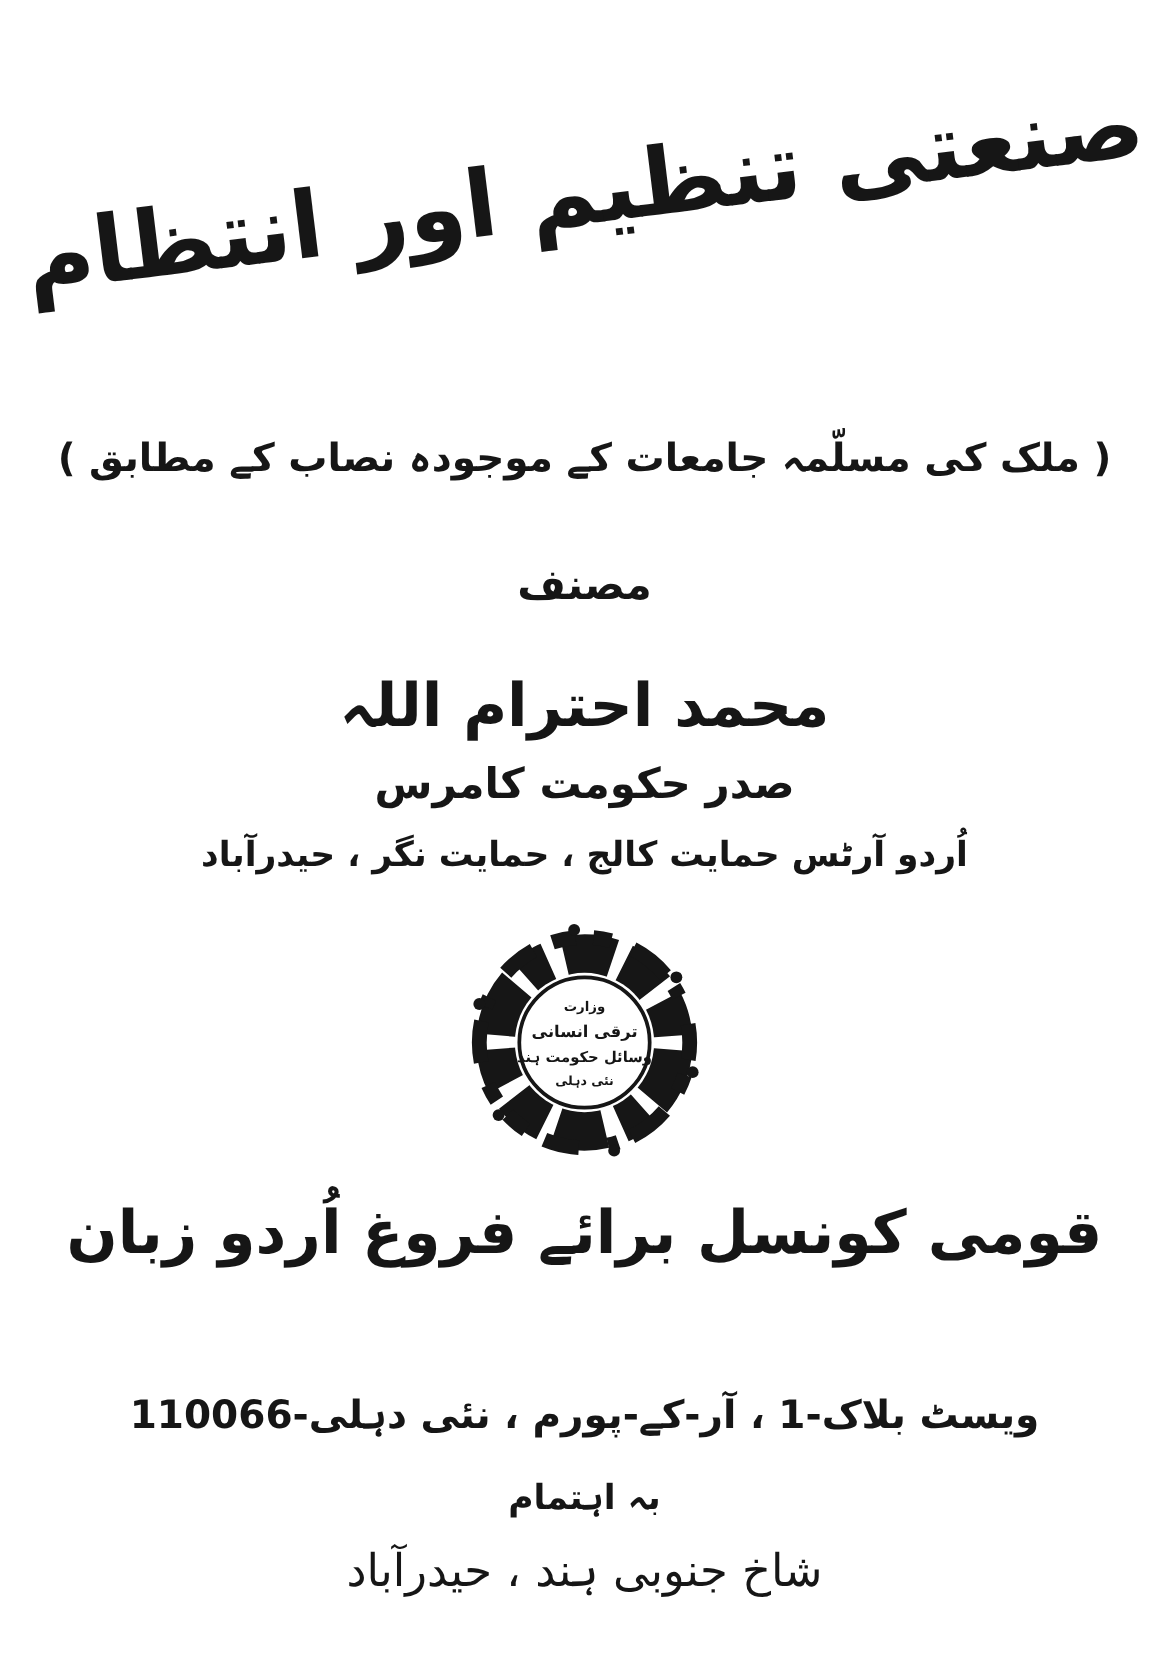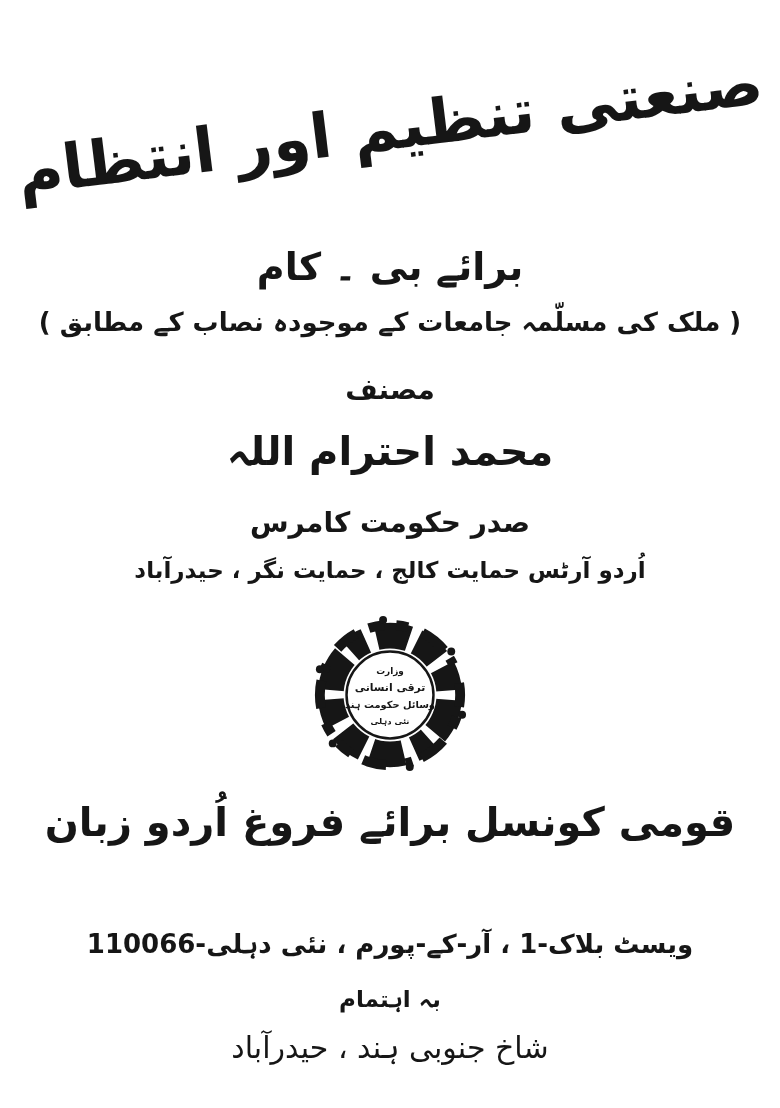--- a/index.html
+++ b/index.html
@@ -32,31 +32,31 @@
     font-weight: 700;
     transform: rotate(-7deg);
     letter-spacing: -1px;
   }
   .subtitle {
     top: 246px;
     font-size: 38px;
     font-weight: 700;
   }
   .note {
-    top: 308px;
+    top: 292px;
     font-size: 26px;
     font-weight: 600;
   }
   .author-label {
     top: 374px;
     font-size: 28px;
     font-weight: 700;
   }
   .author-name {
-    top: 428px;
+    top: 448px;
     font-size: 40px;
     font-weight: 700;
   }
   .author-title {
     top: 507px;
     font-size: 28px;
     font-weight: 600;
   }
   .affiliation {
     top: 557px;
@@ -103,21 +103,20 @@
     fill: #161616;
   }
 </style>
 </head>
 <body>
 
 <div class="page">
 
   <div class="tline book-title">صنعتی تنظیم اور انتظام</div>
 
-  <div class="tline subtitle">برائے بی ۔ کام</div>
 
   <div class="tline note">( ملک کی مسلّمہ جامعات کے موجودہ نصاب کے مطابق )</div>
 
   <div class="tline author-label">مصنف</div>
 
   <div class="tline author-name">محمد احترام اللہ</div>
 
   <div class="tline author-title">صدر حکومت کامرس</div>
 
   <div class="tline affiliation">اُردو آرٹس حمایت کالج ، حمایت نگر ، حیدرآباد</div>

